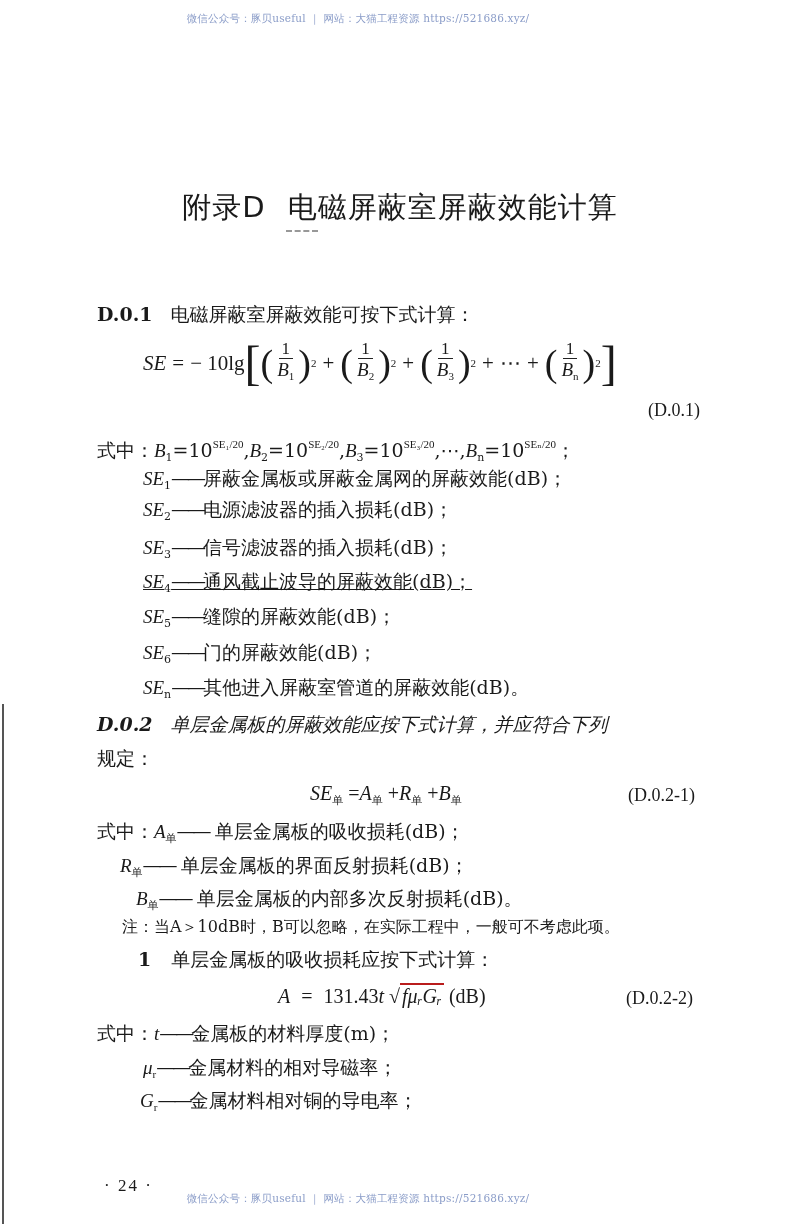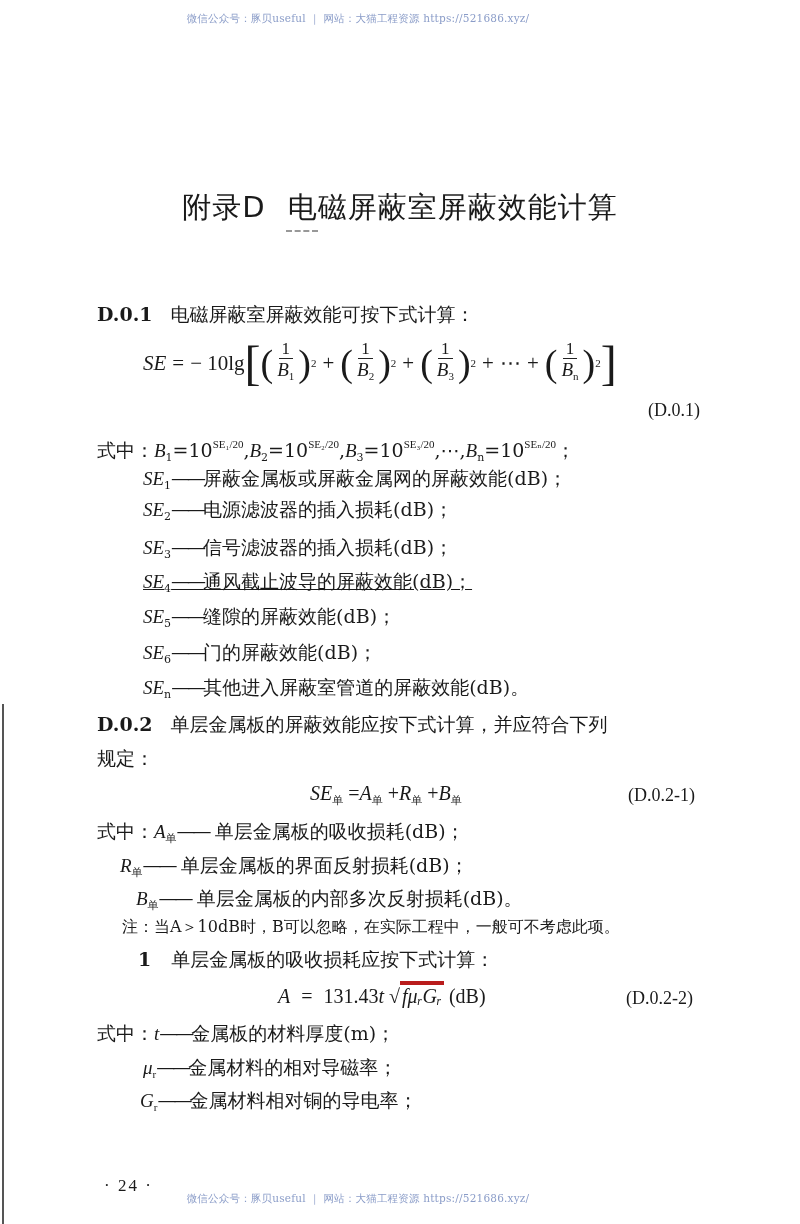--- a/index.html
+++ b/index.html
@@ -32,21 +32,21 @@
   .eqno { font-size: 18px; font-family: "Liberation Serif", "DejaVu Serif", serif; }
   .formula { font-family: "Liberation Serif", "DejaVu Serif", serif; font-size: 21px; }
   .frac { display: inline-flex; flex-direction: column; align-items: center; vertical-align: middle; margin: 0 2px; }
   .frac .num { font-size: 17px; line-height: 18px; padding: 0 3px; border-bottom: 1px solid #222; }
   .frac .den { font-size: 19px; line-height: 22px; font-style: italic; padding: 0 2px; }
   .paren { font-size: 38px; line-height: 1; vertical-align: middle; font-weight: 200; }
   .bracket { font-size: 48px; line-height: 1; vertical-align: middle; font-weight: 100; }
   .sq { font-size: 11px; vertical-align: 18px; }
   .op { margin: 0 6px; }
   .note { font-size: 16px; }
-  .sqrt { border-top: 4px solid #b91c1c; padding: 0 2px; }
+  .sqrt { border-top: 2px solid #b91c1c; padding: 0 2px; }
   .page-no { font-size: 17px; letter-spacing: 2px; font-family: "Liberation Serif", serif; }
   .dash { letter-spacing: -3px; }
 </style>
 </head>
 <body>
 
 <div class="abs wm" style="top:12px;">微信公众号：豚贝useful ｜ 网站：大猫工程资源 https://521686.xyz/</div>
 <div class="abs wm" style="top:1192px;">微信公众号：豚贝useful ｜ 网站：大猫工程资源 https://521686.xyz/</div>
 
 <div class="abs left-rule"></div>
@@ -107,21 +107,21 @@
 </div>
 
 <div class="abs line" style="left:143px; top:466px;"><span class="it">SE</span><span class="sub">1</span><span class="dash">——</span><span>屏蔽金属板或屏蔽金属网的屏蔽效能(dB)；</span></div>
 <div class="abs line" style="left:143px; top:497px;"><span class="it">SE</span><span class="sub">2</span><span class="dash">——</span><span>电源滤波器的插入损耗(dB)；</span></div>
 <div class="abs line" style="left:143px; top:535px;"><span class="it">SE</span><span class="sub">3</span><span class="dash">——</span><span>信号滤波器的插入损耗(dB)；</span></div>
 <div class="abs line" style="left:143px; top:569px;text-decoration:underline;"><span class="it">SE</span><span class="sub">4</span><span class="dash">——</span><span>通风截止波导的屏蔽效能(dB)；</span></div>
 <div class="abs line" style="left:143px; top:604px;"><span class="it">SE</span><span class="sub">5</span><span class="dash">——</span><span>缝隙的屏蔽效能(dB)；</span></div>
 <div class="abs line" style="left:143px; top:640px;"><span class="it">SE</span><span class="sub">6</span><span class="dash">——</span><span>门的屏蔽效能(dB)；</span></div>
 <div class="abs line" style="left:143px; top:675px;"><span class="it">SE</span><span class="sub">n</span><span class="dash">——</span><span>其他进入屏蔽室管道的屏蔽效能(dB)。</span></div>
 
-<div class="abs line" style="left:97px; top:712px;">
+<div class="abs line" style="left:97px; top:712px;font-style:italic;">
   <span class="clause">D.0.2</span><span>单层金属板的屏蔽效能应按下式计算，并应符合下列</span>
 </div>
 <div class="abs line" style="left:97px; top:746px;">规定：</div>
 
 <div class="abs formula" style="left:310px; top:782px; font-size:20px;">
   <span class="it">SE</span><span class="sub">单</span>
   <span>=</span><span class="it">A</span><span class="sub">单</span>
   <span>+</span><span class="it">R</span><span class="sub">单</span>
   <span>+</span><span class="it">B</span><span class="sub">单</span>
 </div>

